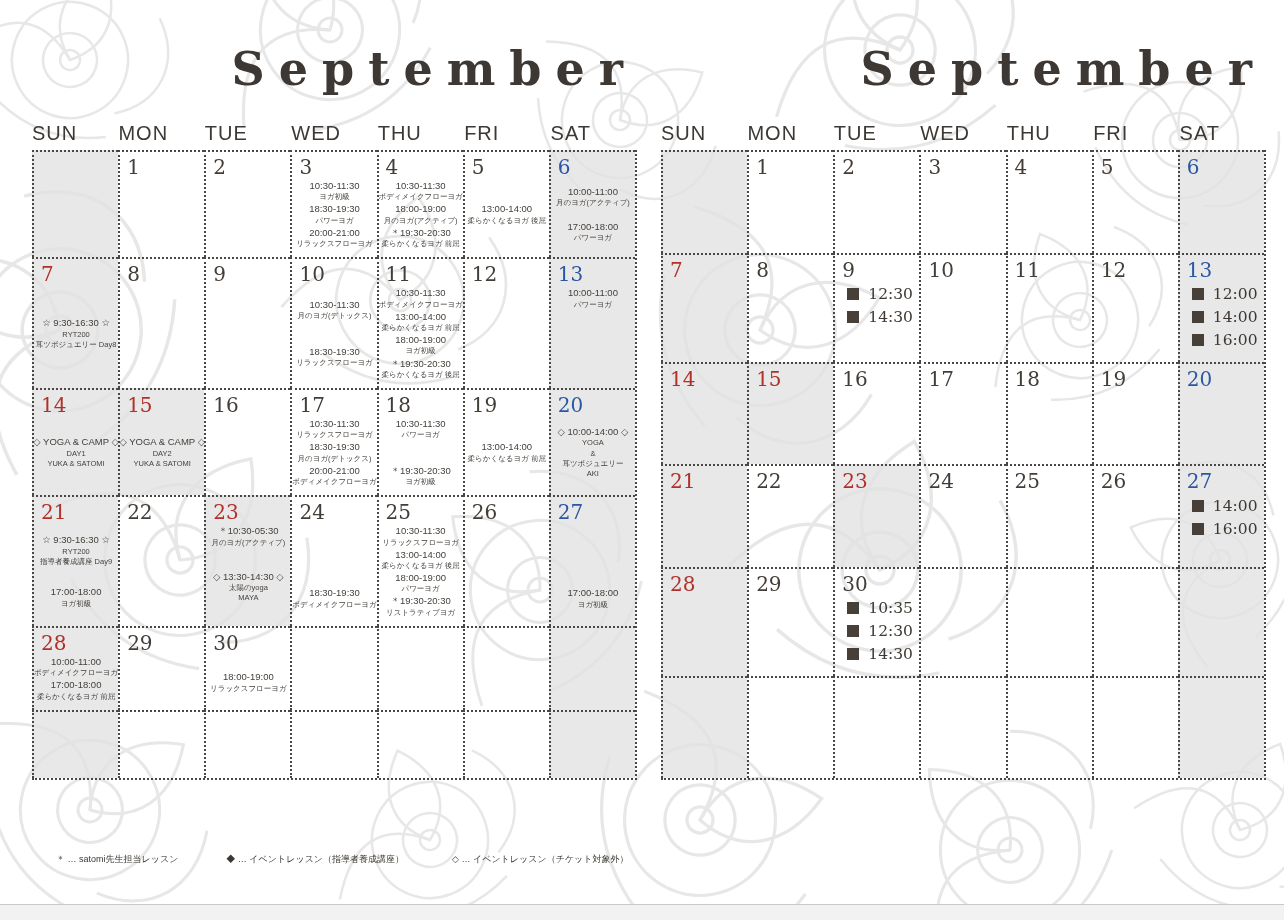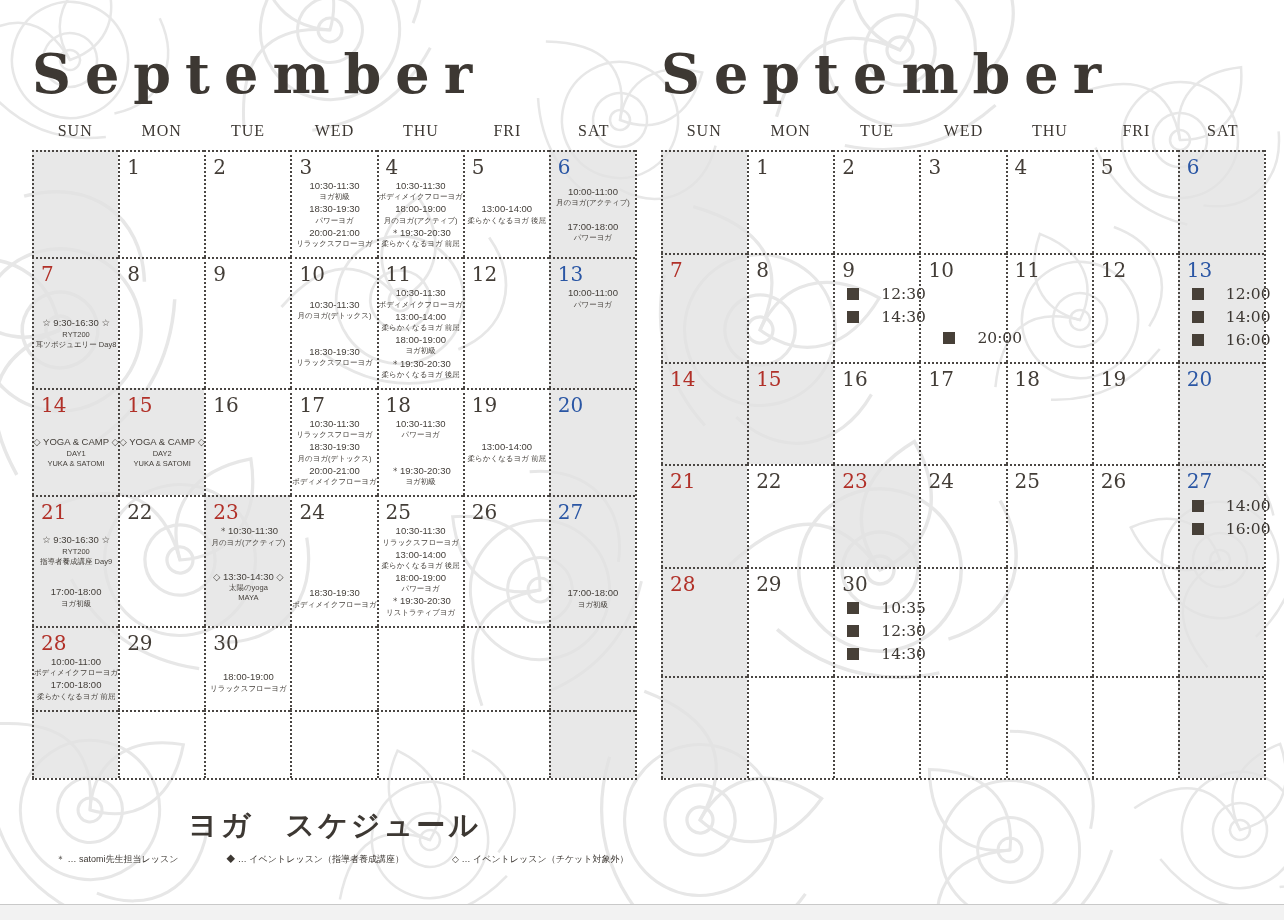--- a/index.html
+++ b/index.html
@@ -2,26 +2,26 @@
 <html><head>
 <meta charset="utf-8">
 <style>
   html,body{margin:0;padding:0}
   body{width:1284px;height:920px;position:relative;overflow:hidden;background:#ffffff;
        font-family:"Liberation Sans",sans-serif;color:#433d37}
   .bg{position:absolute;left:0;top:0;z-index:0}
   .panel{position:absolute;top:0;height:920px;z-index:1}
   #panel-left{left:32px;width:605px}
   #panel-right{left:661px;width:605px}
-  .cal-title{position:absolute;top:42px;left:0;right:0;text-align:left;
-    font-family:"DejaVu Serif","Liberation Serif",serif;font-size:54px;font-weight:bold;
+  .cal-title{position:absolute;top:42px;left:0;right:0;text-align:right;
+    font-family:"DejaVu Serif","Liberation Serif",serif;font-size:46px;font-weight:bold;
     letter-spacing:14px;color:#3d3833;white-space:nowrap}
   .dayrow{position:absolute;top:122px;left:0;right:0;display:grid;grid-template-columns:repeat(7,1fr)}
-  .dayrow div{text-align:center;font-family:Liberation Serif, serif;
-    font-size:16px;letter-spacing:1px;color:#3d3833}
+  .dayrow div{text-align:left;font-family:Liberation Sans, sans-serif;
+    font-size:20px;letter-spacing:1px;color:#3d3833}
   .grid{position:absolute;top:150px;left:0;width:605px;height:630px;display:grid;
     grid-template-columns:repeat(7,1fr);grid-template-rows:repeat(6,1fr);
     border-right:2px dotted #4a4643;border-bottom:2px dotted #4a4643;box-sizing:border-box}
   .cell{border-left:2px dotted #4a4643;border-top:2px dotted #4a4643;position:relative;
     box-sizing:border-box;display:flex;flex-direction:column;min-width:0}
   .cell.shaded{background:rgba(226,226,226,.78)}
   .daynum{font-family:"DejaVu Serif","Liberation Serif",serif;font-size:20px;line-height:1;
     padding:5px 0 0 7px;color:#433d37}
   .daynum.red{color:#b13028}
   .daynum.blue{color:#2a56a4}
@@ -31,21 +31,21 @@
   .content.around{justify-content:space-around}
   .content.center{justify-content:center}
   .content.top{justify-content:flex-start}
   .content.bottom{justify-content:flex-end;padding-bottom:16px}
   .block{text-align:center}
   .content.top .block + .block{margin-top:22px}
   .time{font-size:9.5px;line-height:1.4;color:#45403b;white-space:nowrap}
   .name{font-size:7.5px;line-height:1.35;color:#45403b;white-space:nowrap}
   .content.sqs{align-items:stretch;padding:3px 2px 10px 12px}
   .content.sqs.bottom{justify-content:flex-end;padding-left:22px;padding-bottom:12px}
-  .sq-line{display:flex;align-items:center;gap:22px;margin:2.5px 0;
+  .sq-line{display:flex;align-items:center;gap:9px;margin:2.5px 0;
     font-family:"DejaVu Serif","Liberation Serif",serif;font-size:15.5px;color:#3d3833}
   .sq{width:12px;height:12px;background:#474038;flex:none;display:inline-block}
   .footer{position:absolute;left:0;right:0;top:806px;text-align:center;font-weight:bold;
     font-size:29px;letter-spacing:3px;color:#3d3833;white-space:nowrap}
   .legend{position:absolute;left:0;right:0;top:853px;text-align:center;font-size:9px;
     color:#3d3833;white-space:nowrap}
   .legend .leg-item{margin:0 24px}
   .bottom-strip{position:absolute;left:0;right:0;top:904px;height:16px;background:#f2f2f2;
     border-top:1px solid #c9c9c9;z-index:2}
 </style>
@@ -281,20 +281,29 @@
         <div class="daynum">19</div>
         <div class="content center">
           <div class="block">
             <div class="time">13:00-14:00</div>
             <div class="name">柔らかくなるヨガ 前屈</div>
           </div>
         </div>
       </div>
       <div class="cell shaded">
         <div class="daynum blue">20</div>
+        <div class="content center">
+          <div class="block">
+            <div class="time">◇ 10:00-14:00 ◇</div>
+            <div class="name">YOGA</div>
+            <div class="name">&amp;</div>
+            <div class="name">耳ツボジュエリー</div>
+            <div class="name">AKI</div>
+          </div>
+        </div>
       </div>
       <div class="cell shaded">
         <div class="daynum red">21</div>
         <div class="content around">
           <div class="block">
             <div class="time">☆ 9:30-16:30 ☆</div>
             <div class="name">RYT200</div>
             <div class="name">指導者養成講座 Day9</div>
           </div>
           <div class="block">
@@ -304,21 +313,21 @@
         </div>
       </div>
       <div class="cell">
         <div class="daynum">22</div>
         <div class="content "></div>
       </div>
       <div class="cell shaded">
         <div class="daynum red">23</div>
         <div class="content top">
           <div class="block">
-            <div class="time">＊10:30-11:30</div>
+            <div class="time">＊10:30-05:30</div>
             <div class="name">月のヨガ(アクティブ)</div>
           </div>
           <div class="block">
             <div class="time">◇ 13:30-14:30 ◇</div>
             <div class="name">太陽のyoga</div>
             <div class="name">MAYA</div>
           </div>
         </div>
       </div>
       <div class="cell">
@@ -428,21 +437,20 @@
       </div>
       <div class="cell">
         <div class="daynum"></div>
         <div class="content "></div>
       </div>
       <div class="cell shaded">
         <div class="daynum"></div>
         <div class="content "></div>
       </div>
     </div>
-  <div class="footer">ヨガ　スケジュール</div>
   <div class="legend" id="legend"><span class="leg-item">＊ … satomi先生担当レッスン</span><span class="leg-item">◆ … イベントレッスン（指導者養成講座）</span><span class="leg-item">◇ … イベントレッスン（チケット対象外）</span></div>
 </div>
 
 <div class="panel" id="panel-right">
   <div class="cal-title">September</div>
   <div class="dayrow" id="dayrow-right">
       <div>SUN</div>
       <div>MON</div>
       <div>TUE</div>
       <div>WED</div>
@@ -495,26 +503,20 @@
             <div style="display: inline;">12:30</div>
           </div>
           <div class="sq-line">
             <div class="sq"></div>
             <div style="display: inline;">14:30</div>
           </div>
         </div>
       </div>
       <div class="cell">
         <div class="daynum">10</div>
-        <div class="content sqs bottom">
-          <div class="sq-line">
-            <div class="sq"></div>
-            <div style="display: inline;">20:00</div>
-          </div>
-        </div>
       </div>
       <div class="cell">
         <div class="daynum">11</div>
         <div class="content "></div>
       </div>
       <div class="cell">
         <div class="daynum">12</div>
         <div class="content "></div>
       </div>
       <div class="cell shaded">

